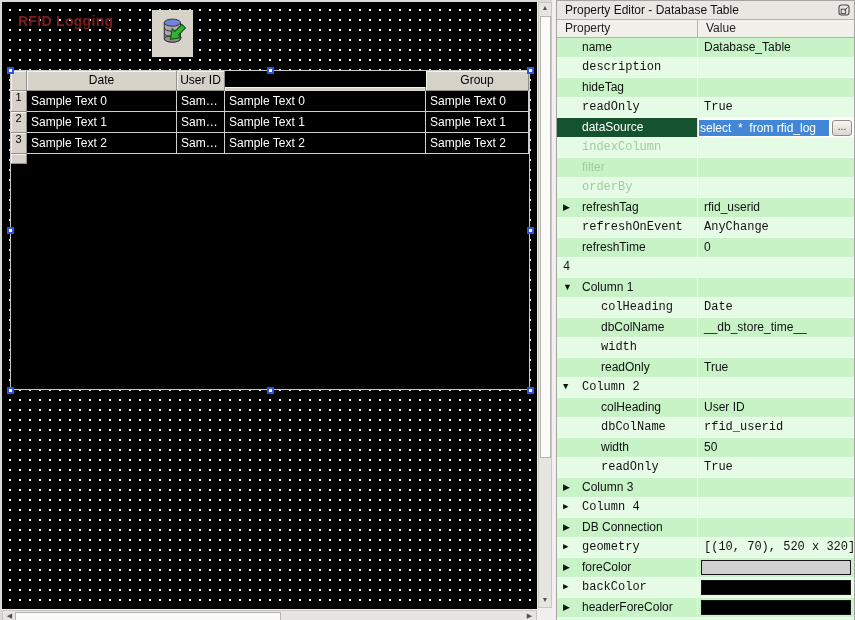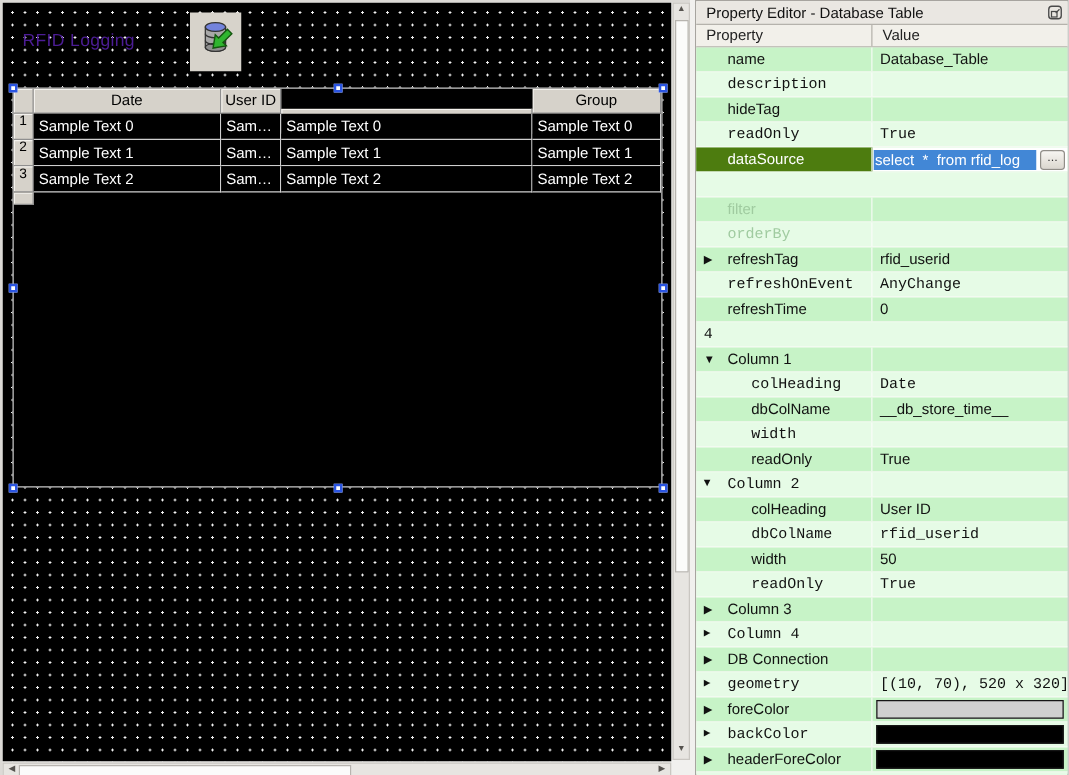--- a/index.html
+++ b/index.html
@@ -5,21 +5,21 @@
   * { margin:0; padding:0; box-sizing:border-box; }
   html,body { width:855px; height:620px; overflow:hidden; }
   body { font-family:"Liberation Sans","DejaVu Sans",sans-serif; }
   #root { position:relative; width:855px; height:620px; background:#f1f0ee; overflow:hidden; }
 
   
   .canvas-bg { position:absolute; left:2px; top:2px; width:535px; height:607px;
     background-color:#000;
     background-image:radial-gradient(circle, rgba(255,255,255,.95) .8px, transparent 1px);
     background-size:10px 10px; background-position:3px 3px; }
-  .canvas-title { position:absolute; left:18px; top:24px; color:#4c1d95; font-size:14px; font-weight:normal; letter-spacing:.3px; }
+  .canvas-title { position:absolute; left:18px; top:13px; color:#7f1d1d; font-size:14px; font-weight:bold; letter-spacing:.3px; }
   .db-icon-btn { position:absolute; left:152px; top:10px; width:41px; height:47px; background:#d7d3cb;
     display:flex; align-items:center; justify-content:center; }
 
   
   .twidget { position:absolute; left:10px; top:70px; width:520px; height:320px;
     background:#000; border:1px solid #c9c9c9; }
   .tw-cell { position:absolute; overflow:hidden; white-space:nowrap; }
   .tw-head { background:#d6d2ca; color:#000; font-size:12px; text-align:center; line-height:19px;
     border-right:1px solid #8f8f8f; border-bottom:1px solid #8f8f8f; box-shadow:inset 1px 1px 0 #f4f2ee; }
   .tw-num  { background:#d6d2ca; color:#000; font-size:11px; text-align:center;
@@ -58,21 +58,21 @@
   .ph-val  { flex:1; }
 
   .prow { display:flex; height:20px; border-bottom:1px solid rgba(250,250,246,.9); }
   .prow.dark  { background:#c7f3c7; }
   .prow.light { background:#e6fbe6;font-family:Liberation Mono, monospace; }
   .pcell { width:141px; position:relative; font-size:12px; color:#111; line-height:19px;
     border-right:1px solid rgba(252,252,250,.85); overflow:hidden; white-space:nowrap; }
   .pcell .tri { position:absolute; left:6px; top:0; font-size:9px; color:#111; }
   .pcell .plabel { position:absolute; left:25px; top:0; }
   .pcell.child .plabel { left:44px; }
-  .pcell.sel { background:#4d7c0f; }
+  .pcell.sel { background:#14532d; }
   .pcell.sel .plabel { color:#fff; }
   .pcell.off .plabel { color:#a0cba0; }
   .vcell { flex:1; font-size:12px; color:#111; line-height:19px; padding-left:6px;
     overflow:hidden; white-space:nowrap; }
   .vcell.editor { background:#fff; display:flex; align-items:center; padding:1px 2px 1px 1px; }
   .seltext { flex:1; background:#4287d6; color:#fff; font-size:12px; line-height:16px;
     padding:0 1px; white-space:pre; overflow:hidden; }
   .dots-btn { width:20px; height:16px; margin-left:3px; flex:0 0 auto;
     background:linear-gradient(#f7f5f1,#dbd7cf); border:1px solid #908d87; border-radius:3px;
     font-size:10px; line-height:12px; text-align:center; color:#333; }
@@ -186,20 +186,23 @@
         <div class="prow dark">
           <div class="pcell sel">
             <span class="plabel">dataSource</span>
           </div>
           <div class="vcell editor">
             <span class="seltext">select  *  from rfid_log</span>
             <span class="dots-btn">...</span>
           </div>
         </div>
         <div class="prow light">
+          <div class="pcell off">
+            <span class="plabel">indexColumn</span>
+          </div>
           <div class="vcell"></div>
         </div>
         <div class="prow dark">
           <div class="pcell off">
             <span class="plabel">filter</span>
           </div>
           <div class="vcell"></div>
         </div>
         <div class="prow light">
           <div class="pcell off">

